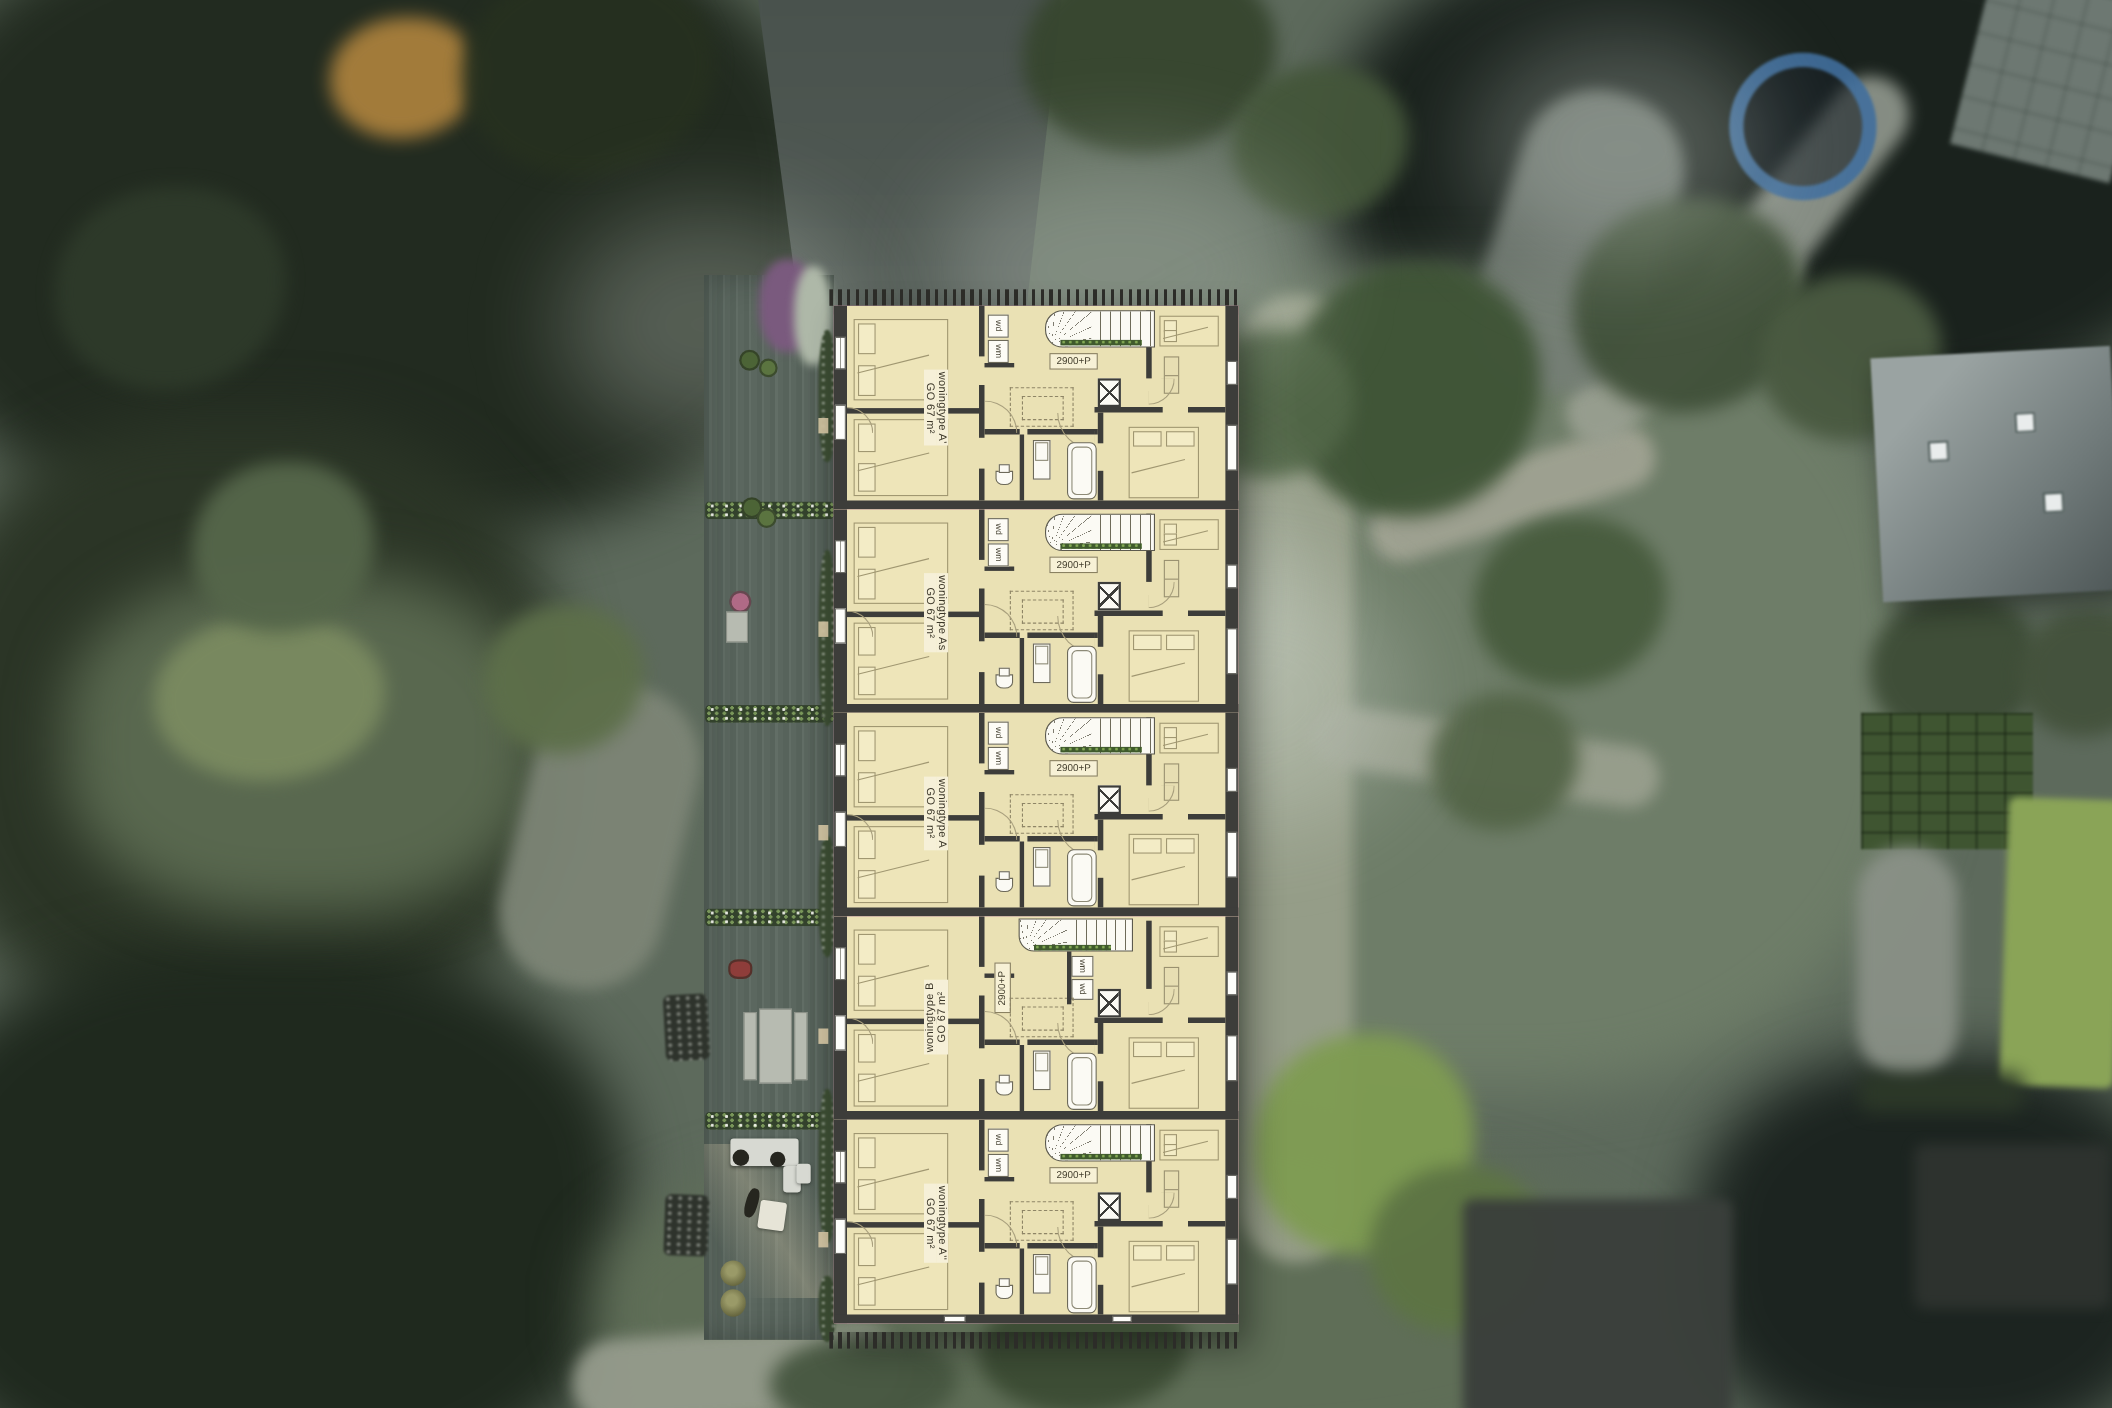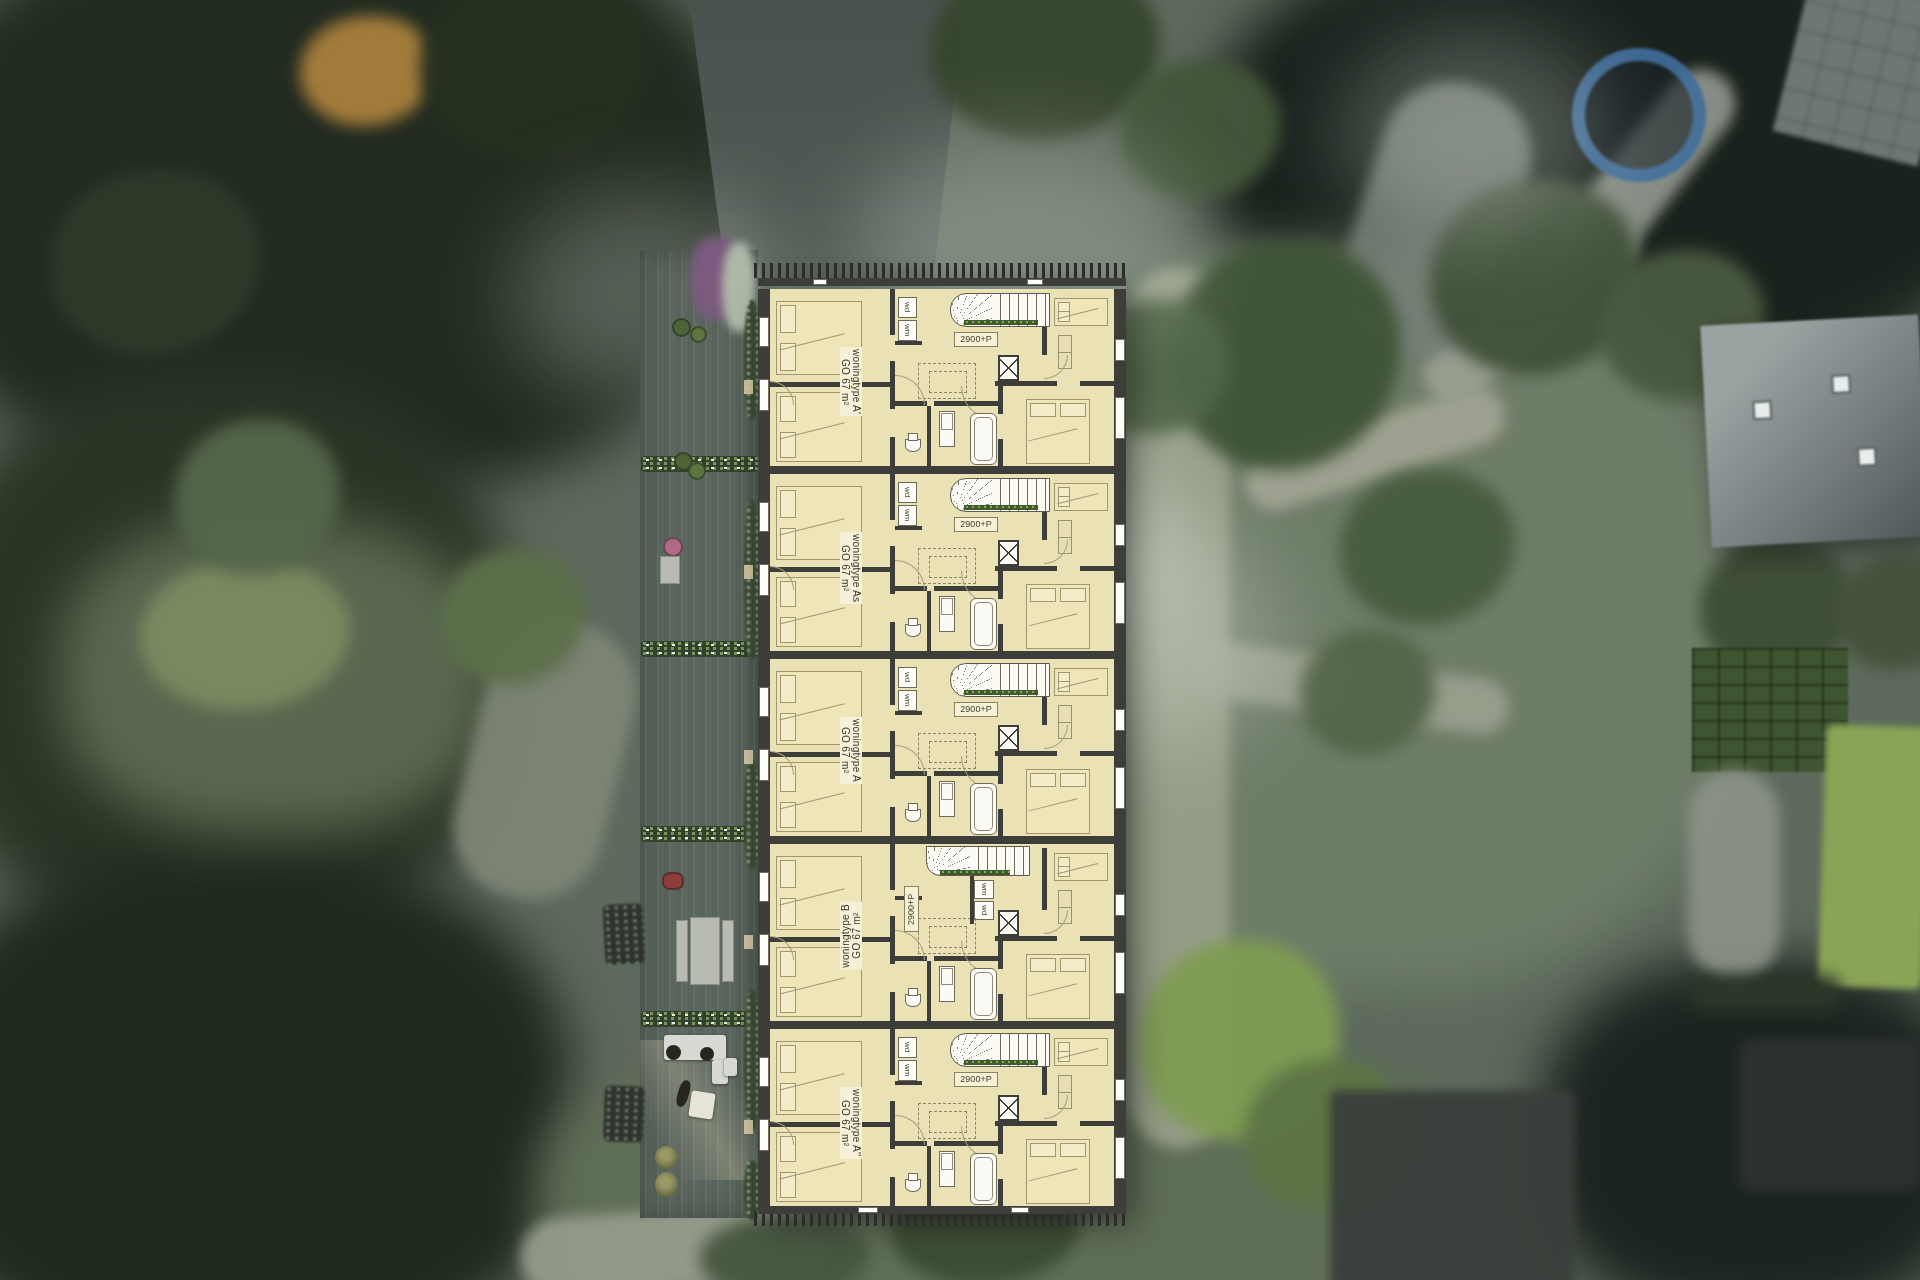--- a/index.html
+++ b/index.html
@@ -47,21 +47,21 @@
   .sofa{position:absolute;background:#d7d9d2;border-radius:3px;box-shadow:0 1px 3px rgba(20,24,20,.5)}
   .person{position:absolute;background:#26261f;border-radius:50%}
   .pouf{position:absolute;border-radius:50%;background:radial-gradient(circle at 45% 40%,#9a9a68 25%,#6b6b42 70%,#47492c)}
   
   .building{position:absolute;left:758px;top:278px;width:368px;height:933px;
             box-shadow:10px 14px 30px rgba(10,14,10,.45)}
   .hatch{position:absolute;left:-4px;width:376px;height:15px;
      background:repeating-linear-gradient(90deg,#2c2c28 0 3px,transparent 3px 8px);}
   .hatch.top{top:-15px}.hatch.bot{bottom:-15px}
   .fac{position:absolute;left:0;width:368px;height:8px;background:#3d3d3a}
-  .units{position:absolute;left:0;top:11px;width:368px;height:925px;background:#701a75}
+  .units{position:absolute;left:0;top:0;width:368px;height:925px;background:#701a75}
   .unit{position:absolute;left:0;width:368px;height:185px;background:#eae1b4;overflow:hidden}
   .wall{position:absolute;background:#3d3d3a}
   .win{position:absolute;background:#fdfdfa;border:1px solid #6d6d66;box-sizing:border-box}
   .win.v{background:linear-gradient(90deg,#fdfdfa 45%,#9a9a90 45% 55%,#fdfdfa 55%)}
   .win.h{background:linear-gradient(180deg,#fdfdfa 45%,#9a9a90 45% 55%,#fdfdfa 55%)}
   .bed{position:absolute;background:#eee5b9;border:1px solid #a09771}
   .bed:after{content:'';position:absolute;left:6%;bottom:4%;width:80%;height:40%;
      border-top:1px solid #a09771;transform:rotate(-14deg)}
   .pillow{position:absolute;background:#f3ecc6;border:1px solid #a09771}
   .dresser{position:absolute;background:#e7debp;border:1px solid #9a9170;background:#e7deb2}

